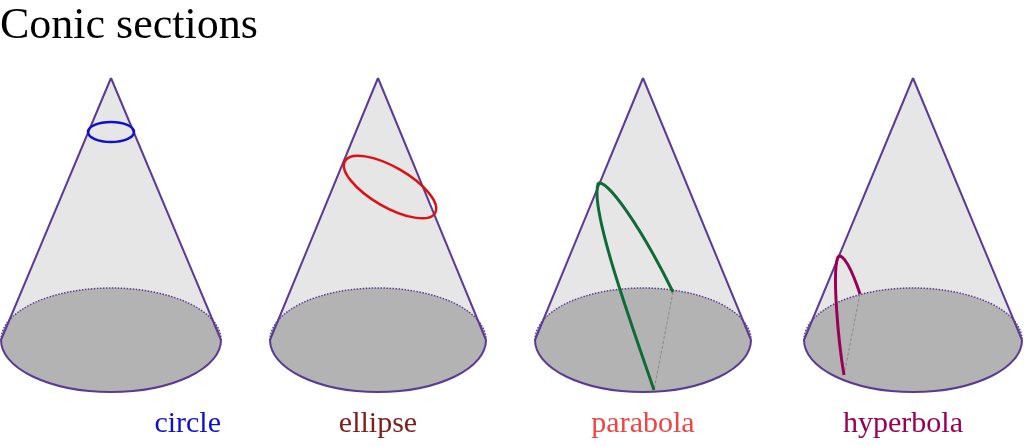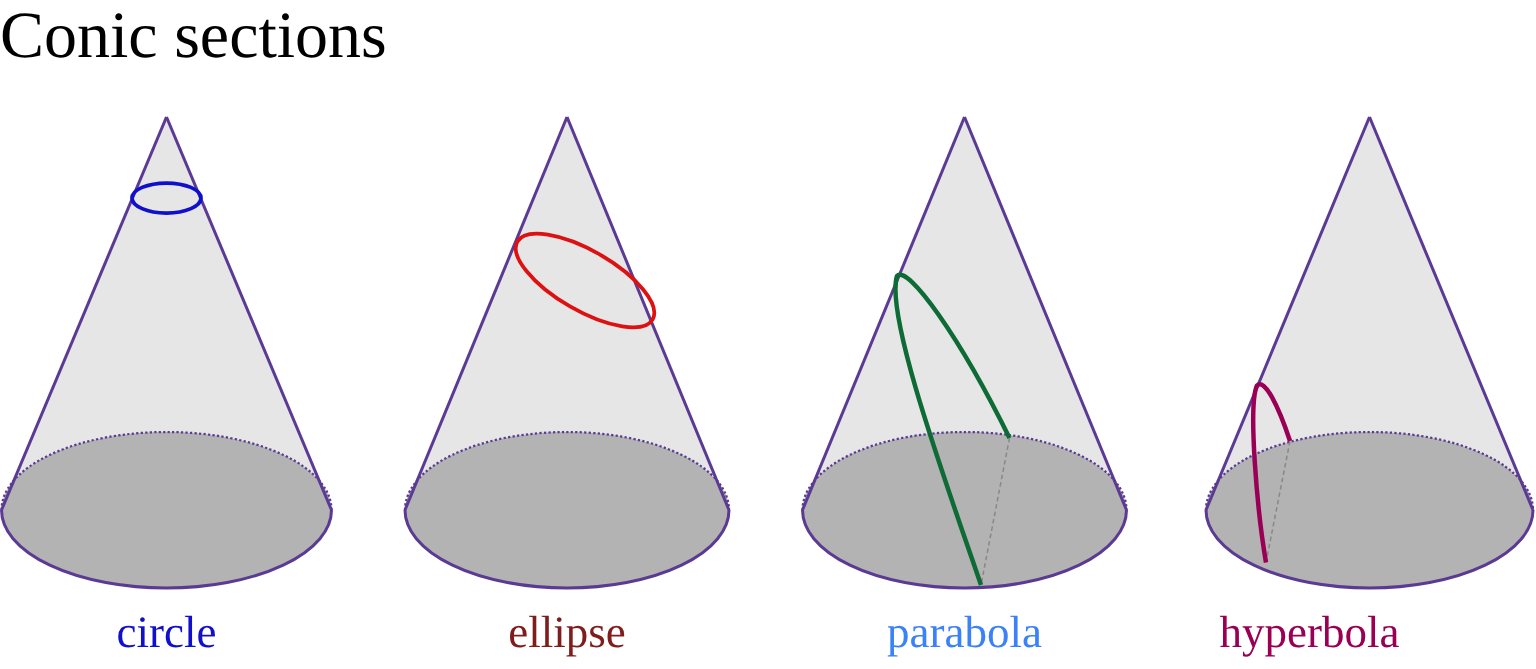--- a/index.html
+++ b/index.html
@@ -51,16 +51,16 @@
     <ellipse cx="913" cy="340" rx="109" ry="52" fill="#b3b3b3" stroke="none"></ellipse>
     <path d="M804,340 A109,52 0 0 1 1022,340" fill="none" stroke="#5b3a93" stroke-width="1.5" stroke-dasharray="1.5,1.5"></path>
     <path d="M804,340 A109,52 0 0 0 1022,340" fill="none" stroke="#5b3a93" stroke-width="2"></path>
     <line x1="913" y1="78" x2="804" y2="340" stroke="#5b3a93" stroke-width="2"></line>
     <line x1="913" y1="78" x2="1022" y2="340" stroke="#5b3a93" stroke-width="2"></line>
     <line x1="860" y1="294" x2="844" y2="375" stroke="#888888" stroke-width="1" stroke-dasharray="3,2"></line>
     <path d="M844,375 C838,340 832,270 838,257 C843,252 852,270 860,294" fill="none" stroke="#990055" stroke-width="3"></path>
   </g>
 </svg>
 
-<div class="label" style="left:1px; color:#1010cc;">circle</div>
+<div class="label" style="left:1px; color:#1010cc;text-align:right;">circle</div>
 <div class="label" style="left:268px; color:#7f1d1d;">ellipse</div>
-<div class="label" style="left:533px; color:#3b82f6;">parabola</div>
-<div class="label" style="left:763px; color:#990055;">hyperbola</div>
+<div class="label" style="left:533px; color:#ef4444;">parabola</div>
+<div class="label" style="left:793px; color:#990055;">hyperbola</div>
 
 </body></html>

